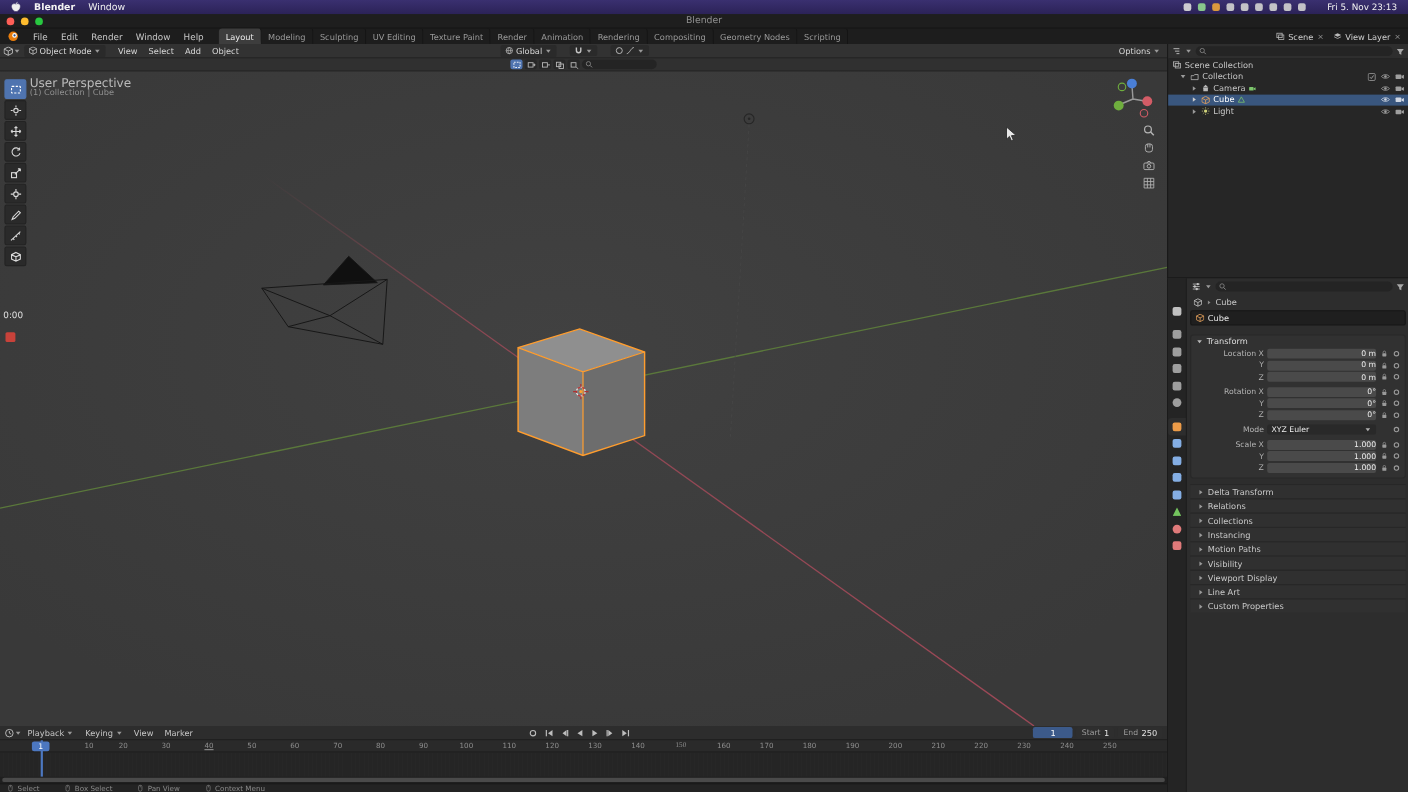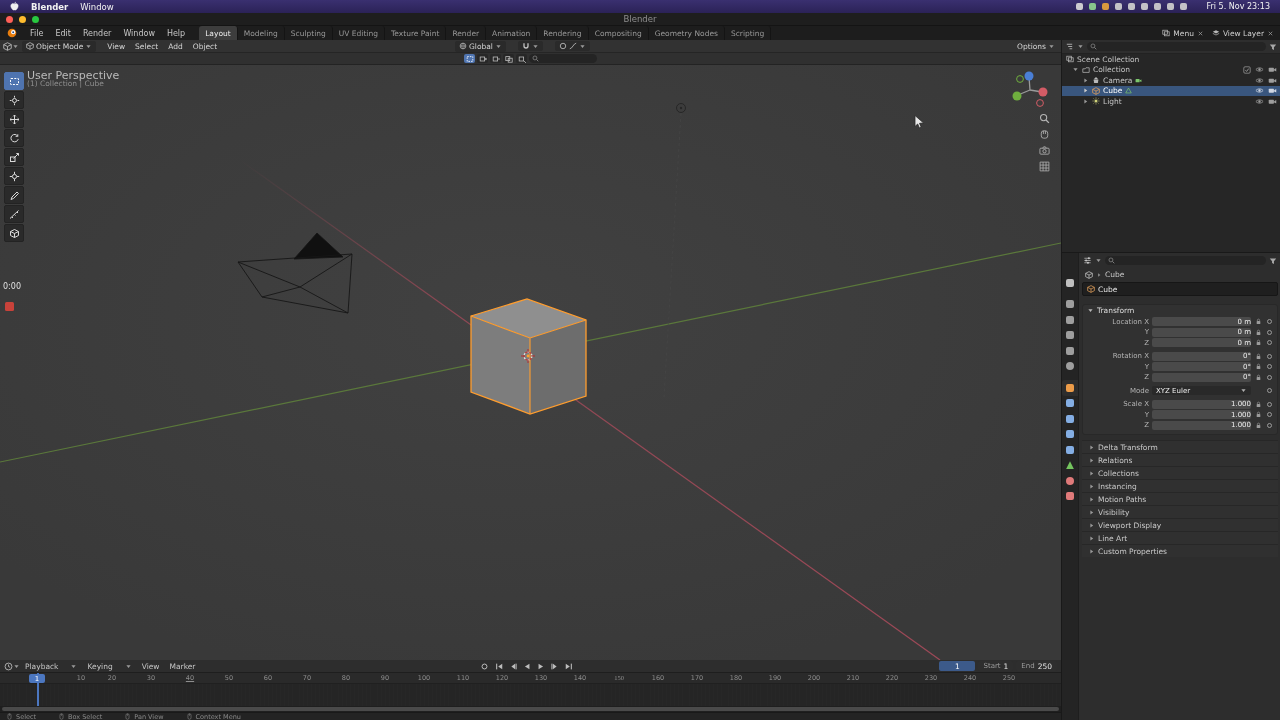--- a/index.html
+++ b/index.html
@@ -62,21 +62,21 @@
   #vp-timer{position:absolute;left:3px;top:217px;font-size:8px;color:#e0e0e0;}
   #vp-record{position:absolute;left:5px;top:237px;width:9px;height:9px;background:#c8423a;border-radius:1.5px;}
   #vp-gizmo{position:absolute;left:1006px;top:1px;}
   #vp-sideicons{position:absolute;left:1039px;top:48px;display:flex;flex-direction:column;gap:5px;color:#b5b5b5;}
   #vp-cursor{position:absolute;left:914px;top:50px;}
   #scene-svg{position:absolute;left:0;top:0;}
   
   #timeline{position:absolute;left:0;top:660px;width:1061px;height:52px;background:#232323;}
   #tl-header{height:13px;background:#2d2d2d;border-bottom:1px solid #1e1e1e;display:flex;align-items:center;
              font-size:7.5px;color:#c6c6c6;padding:0 4px;position:relative;box-sizing:border-box;}
-  #tl-header .m{padding:0 5px;display:flex;gap:12px;align-items:center;}
+  #tl-header .m{padding:0 5px;display:flex;gap:2px;align-items:center;}
   #tl-controls{position:absolute;left:478px;display:flex;gap:1px;}
   .pbtn{width:13px;height:11px;display:flex;align-items:center;justify-content:center;border-radius:2px;}
   #tl-fields{position:absolute;right:4px;display:flex;gap:3px;align-items:center;}
   .framebox{width:36px;height:10px;background:#3c5a8a;border-radius:2px;color:#fff;font-size:7.5px;
             display:flex;align-items:center;justify-content:center;}
   .sebox{height:10px;background:#2e2e2e;border-radius:2px;font-size:7px;display:flex;align-items:center;
          gap:3px;padding:0 5px;color:#9c9c9c;}
   .sebox b{color:#e3e3e3;font-weight:normal;font-size:7.5px;}
   #tl-body{position:relative;height:33px;}
   #tl-ruler{position:relative;height:11px;background:#2a2a2a;border-bottom:1px solid #202020;box-sizing:border-box;}
@@ -292,21 +292,21 @@
         <span class="wtab">Rendering</span>
         <span class="wtab">Compositing</span>
         <span class="wtab">Geometry Nodes</span>
         <span class="wtab">Scripting</span>
       </span>
     <span class="rightsel">
       <span class="idsel">
         <svg width="8" height="8" style="color:#b9b9b9">
             <use href="#s-scoll"></use>
           </svg>
-        <span>Menu</span>
+        <span>Scene</span>
         <svg width="7" height="7" style="color:#9a9a9a">
             <use href="#s-x"></use>
           </svg>
       </span>
       <span class="idsel">
         <svg width="8" height="8" style="color:#b9b9b9">
             <use href="#s-layers"></use>
           </svg>
         <span>View Layer</span>
         <svg width="7" height="7" style="color:#9a9a9a">

